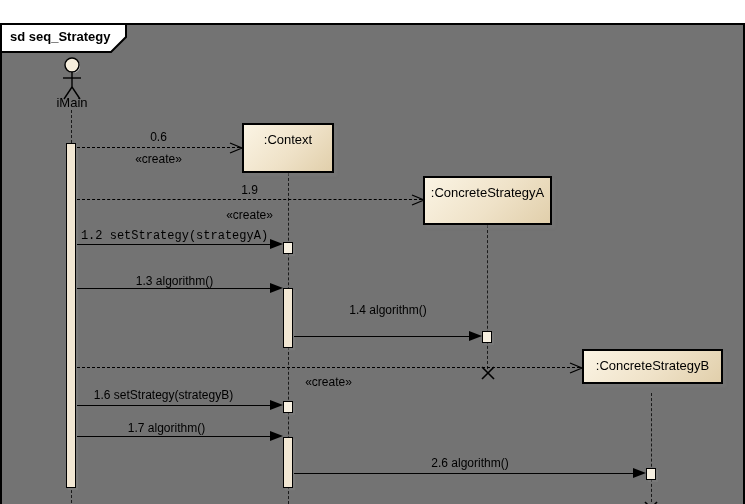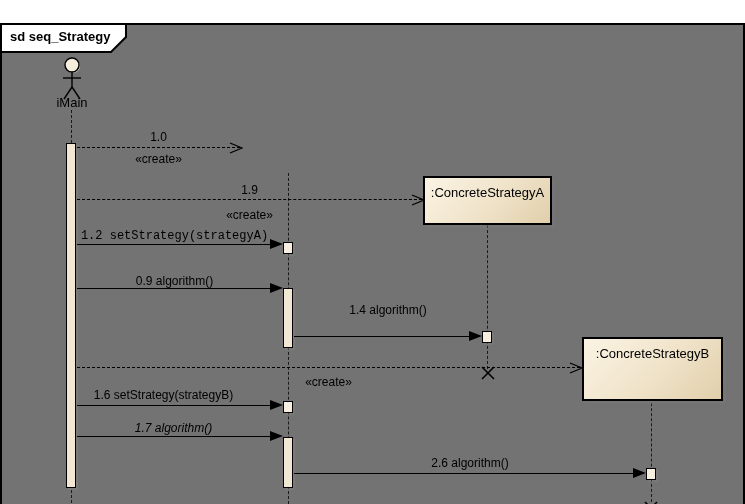--- a/index.html
+++ b/index.html
@@ -64,64 +64,67 @@
 
   <div class="occ" style="left:281px; top:217px; width:10px; height:12px;"></div>
   <div class="occ" style="left:480px; top:306px; width:10px; height:12px;"></div>
   <div class="occ" style="left:281px; top:376px; width:10px; height:12px;"></div>
   <div class="occ" style="left:644px; top:443px; width:10px; height:12px;"></div>
 
   <div class="mline dashed" style="left:75px; top:122px; width:163px;"></div>
   <svg class="openarrow" style="left:227px; top:117px;" width="14" height="12">
       <path d="M1,1 L13,6 L1,11"></path>
     </svg>
-  <div class="mlabel" style="left:75px; top:105px; width:163px;">1.0</div>
+  <div class="mlabel" style="left:75px; top:105px; width:163px;">0.6</div>
   <div class="mlabel" style="left:75px; top:127px; width:163px;">«create»</div>
 
   <div class="mline dashed" style="left:75px; top:174px; width:345px;"></div>
   <svg class="openarrow" style="left:409px; top:169px;" width="14" height="12">
       <path d="M1,1 L13,6 L1,11"></path>
     </svg>
   <div class="mlabel" style="left:75px; top:158px; width:345px;">1.9</div>
   <div class="mlabel" style="left:75px; top:183px; width:345px;">«create»</div>
 
   <div class="mline" style="left:75px; top:219px; width:194px;"></div>
   <div class="arrow-f" style="left:268px; top:214px;"></div>
   <div class="mlabel" style="left:75px; top:204px; width:195px;font-family:Liberation Mono, monospace;">1.2 setStrategy(strategyA)</div>
 
   <div class="mline" style="left:75px; top:263px; width:194px;"></div>
   <div class="arrow-f" style="left:268px; top:258px;"></div>
-  <div class="mlabel" style="left:75px; top:249px; width:195px;">0.9 algorithm()</div>
+  <div class="mlabel" style="left:75px; top:249px; width:195px;">1.3 algorithm()</div>
 
   <div class="mline" style="left:292px; top:311px; width:175px;"></div>
   <div class="arrow-f" style="left:467px; top:306px;"></div>
   <div class="mlabel" style="left:292px; top:278px; width:188px;">1.4 algorithm()</div>
 
   <div class="mline dashed" style="left:75px; top:342px; width:503px;"></div>
   <svg class="openarrow" style="left:567px; top:337px;" width="14" height="12">
       <path d="M1,1 L13,6 L1,11"></path>
     </svg>
   <div class="mlabel" style="left:75px; top:350px; width:503px;">«create»</div>
 
   <div class="mline" style="left:75px; top:380px; width:194px;"></div>
   <div class="arrow-f" style="left:268px; top:375px;"></div>
   <div class="mlabel" style="left:64px; top:363px; width:195px;">1.6 setStrategy(strategyB)</div>
 
   <div class="mline" style="left:75px; top:411px; width:194px;"></div>
   <div class="arrow-f" style="left:268px; top:406px;"></div>
-  <div class="mlabel" style="left:74px; top:396px; width:195px;font-style:italic;">1.7 algorithm()</div>
+  <div class="mlabel" style="left:67px; top:396px; width:195px;">1.7 algorithm()</div>
 
   <div class="mline" style="left:292px; top:448px; width:339px;"></div>
   <div class="arrow-f" style="left:631px; top:443px;"></div>
   <div class="mlabel" style="left:292px; top:431px; width:352px;">2.6 algorithm()</div>
 
+  <div class="obj" style="left:240px; top:98px;  width:92px;  height:50px;">
+    <span>:Context</span>
+  </div>
   <div class="obj" style="left:421px; top:151px; width:129px; height:49px;text-align:center;">
     <span>:ConcreteStrategyA</span>
   </div>
-  <div class="obj" style="left:580px; top:312px; width:141px; height:64px;">
+  <div class="obj" style="left:580px; top:324px; width:141px; height:35px;">
     <span>:ConcreteStrategyB</span>
   </div>
 
   <svg class="xmark" style="left:479px; top:341px;" width="14" height="14">
     <line x1="1" y1="1" x2="13" y2="13"></line>
       <line x1="13" y1="1" x2="1" y2="13"></line>
   </svg>
   <svg class="xmark" style="left:280px; top:480px;" width="14" height="14">
     <line x1="1" y1="1" x2="13" y2="13"></line>
       <line x1="13" y1="1" x2="1" y2="13"></line>

